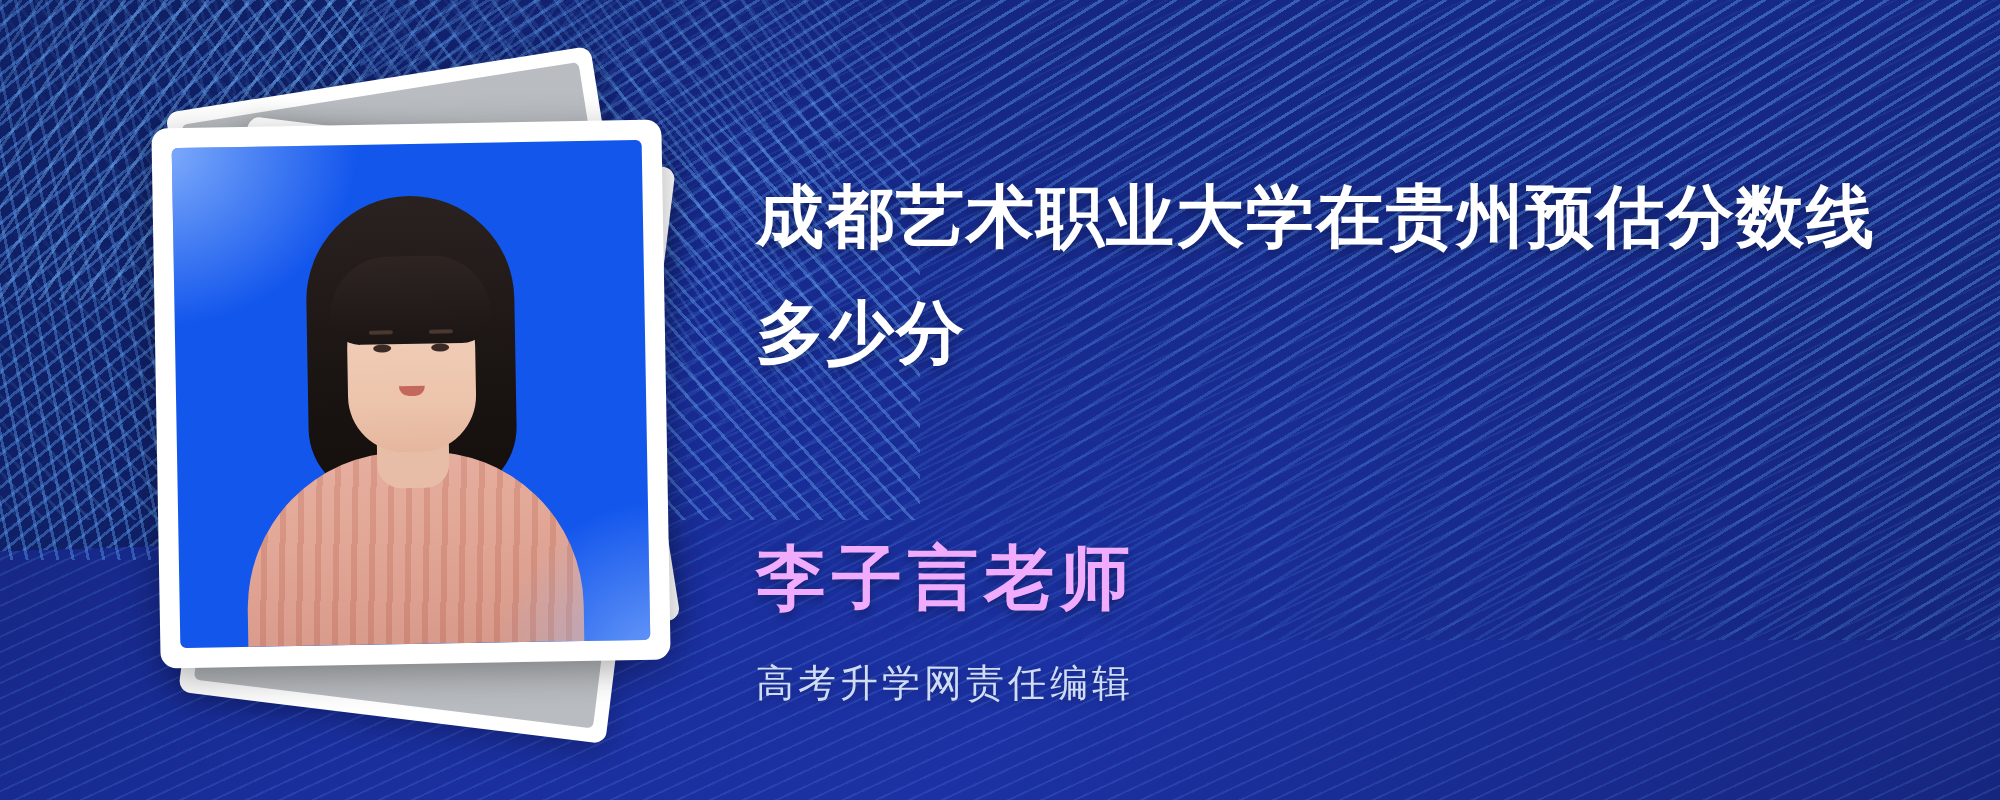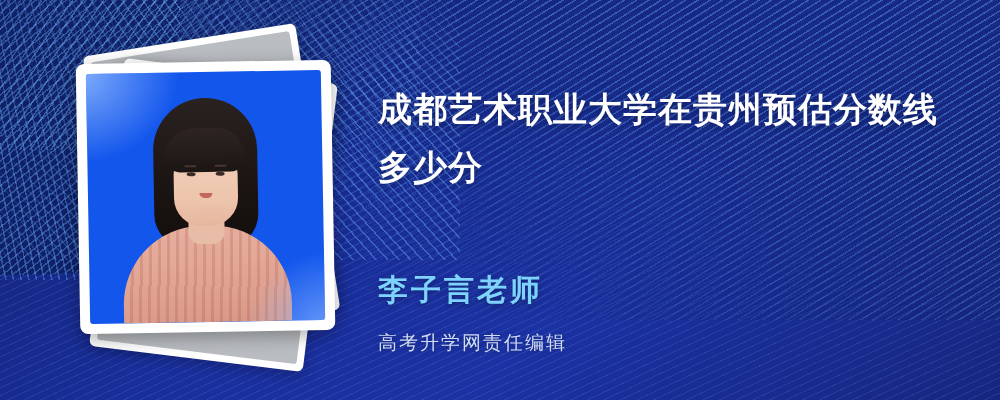--- a/index.html
+++ b/index.html
@@ -246,22 +246,22 @@
     line-height:58px;
     letter-spacing:1px;
     text-shadow:0 2px 6px rgba(0,0,0,.30);
   }
   .byline{
     position:absolute;
     left:0; top:272px;
     width:420px;
   }
   .author{
-    color:#7dd3fc;
-    font-size:30px;
+    color:#f0abfc;
+    font-size:35px;
     font-weight:700;
     letter-spacing:3px;
     line-height:36px;
     text-shadow:0 2px 5px rgba(0,0,0,.30);
   }
   .editor{
     margin-top:21px;
     color:#cfdcf4;
     font-size:19px;
     font-weight:400;

